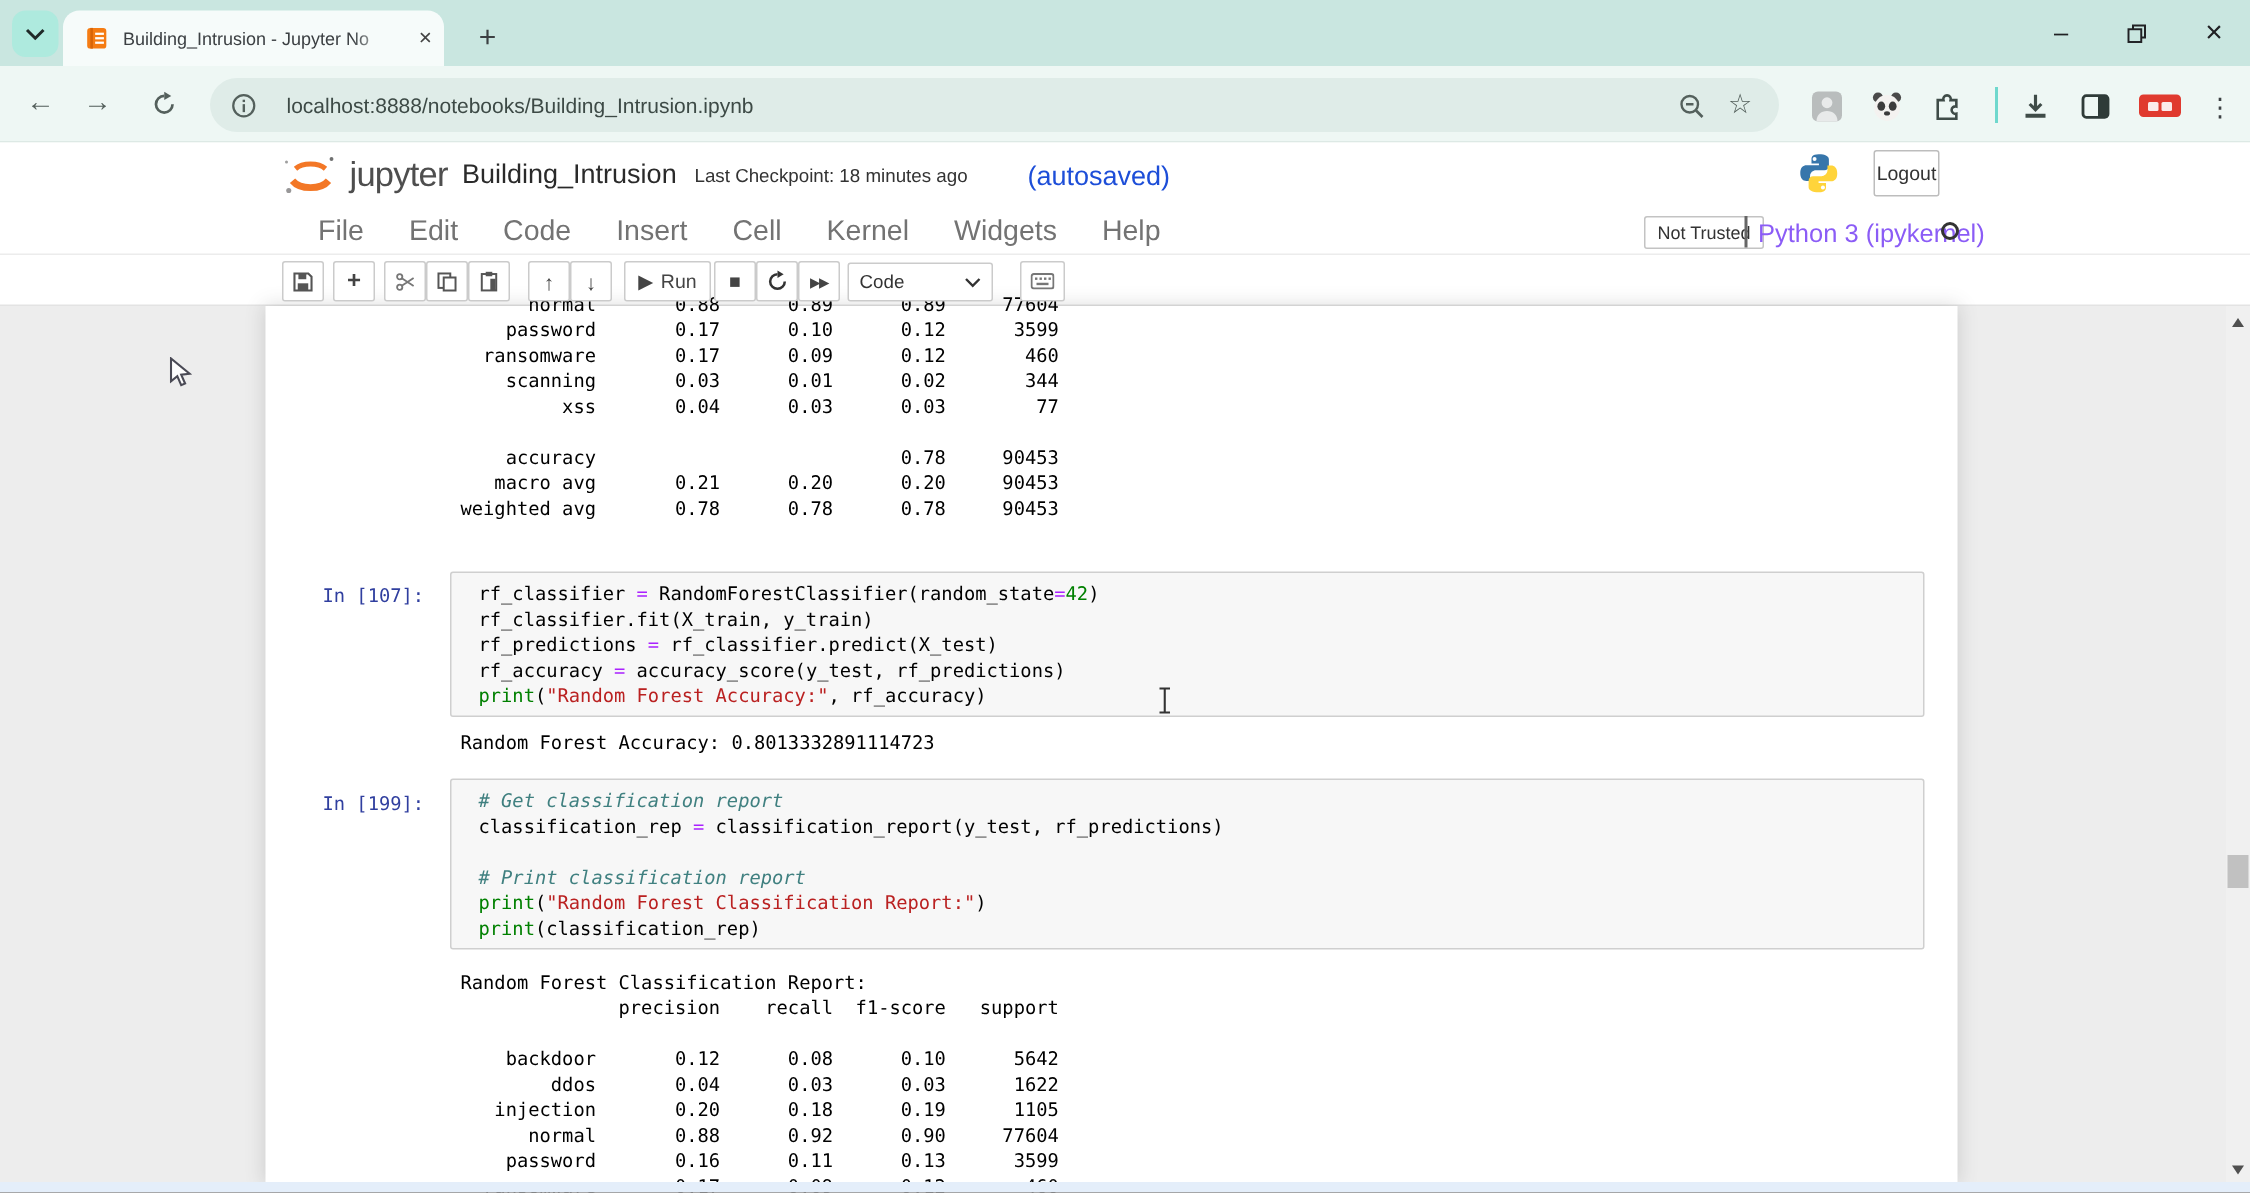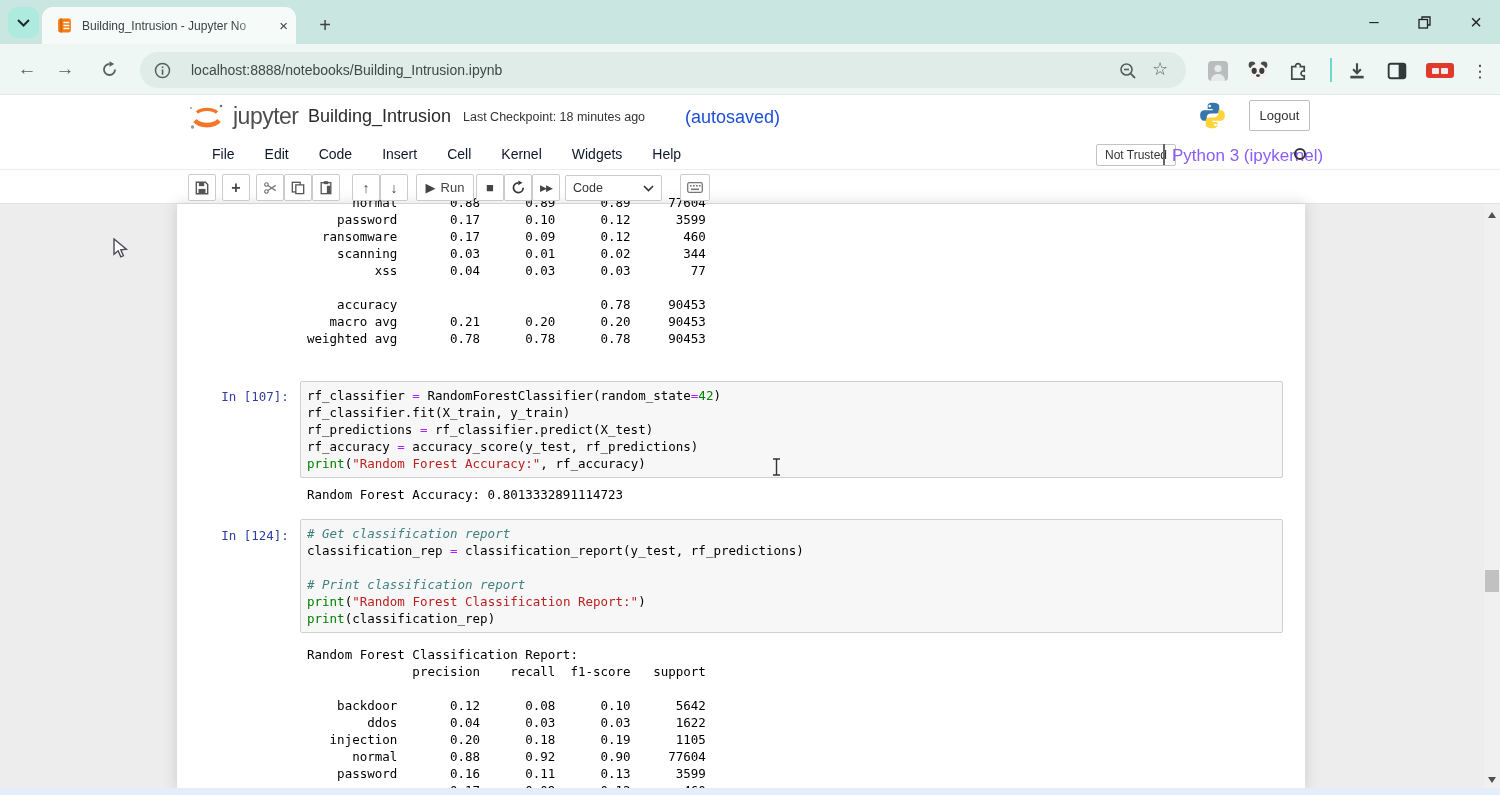--- a/index.html
+++ b/index.html
@@ -36,26 +36,26 @@
   .redbadge i{display:block;width:7px;height:6px;background:#fbeaea;border-radius:1px;}
   .kebab{left:1466px;top:57px;width:28px;height:28px;display:flex;align-items:center;justify-content:center;
          font-size:17px;color:#3c4043;cursor:pointer;}
 
   
   .jheader{left:0;top:95px;width:1500px;height:45px;background:#fff;}
   .jlogotext{left:233px;top:101px;height:30px;line-height:31px;font-size:23px;color:#4e4e4e;letter-spacing:-0.5px;}
   .jtitle{left:308px;top:99px;height:34px;line-height:34px;font-size:18px;color:#2a2a2a;cursor:pointer;}
   .jcheckpoint{left:463px;top:101px;height:32px;line-height:32px;font-size:12.5px;color:#333;}
   .jautosaved{left:685px;top:101px;height:32px;line-height:32px;font-size:18px;color:#1d4ed8;}
-  .logout{left:1249px;top:100px;width:61px;height:31px;background:#fff;border:1px solid #bdbdbd;border-radius:2px;
+  .logout{left:1249px;top:100px;width:44px;height:31px;background:#fff;border:1px solid #bdbdbd;border-radius:2px;
           font-size:13px;color:#333;display:flex;align-items:center;justify-content:center;cursor:pointer;box-sizing:border-box;}
 
   .jmenu{left:0;top:140px;width:1500px;height:30px;background:#fff;border-bottom:1px solid #ececec;box-sizing:border-box;}
   .menurow{left:197px;top:140px;height:30px;display:flex;}
-  .menurow div{padding:0 15px;line-height:29px;font-size:14px;color:#0f172a;cursor:pointer;}
+  .menurow div{padding:0 15px;line-height:29px;font-size:19px;color:#737373;cursor:pointer;}
   .nottrusted{left:1062px;top:144px;height:22px;padding:0 8px;border:1px solid #c3c3c3;border-radius:2px;
               font-size:12px;line-height:20px;color:#333;box-sizing:border-box;margin-left:34px;}
   .ksep{left:1163px;top:144px;width:2px;height:21px;background:#666;}
   .kname{left:1172px;top:146px;font-size:17px;color:#8b5cf6;}
   .kcircle{left:1294px;top:148px;width:12px;height:12px;border:2px solid #333;border-radius:50%;box-sizing:border-box;}
 
   .jtoolbarbg{left:0;top:170px;width:1500px;height:34px;background:#fff;border-bottom:1px solid #e3e3e3;box-sizing:border-box;}
   .tbtn{position:absolute;top:174px;height:27px;width:28px;background:#fff;border:1px solid #cbcbcb;border-radius:2px;
         display:flex;align-items:center;justify-content:center;color:#444;box-sizing:border-box;z-index:3;cursor:pointer;}
   .runbtn{width:58px;gap:5px;font-size:13px;}
@@ -63,23 +63,23 @@
         display:flex;align-items:center;font-size:12.5px;color:#333;padding:0 7px;box-sizing:border-box;z-index:3;cursor:pointer;}
   .cellsel svg{margin-left:auto;}
   .glyph{font-size:13px;line-height:1;}
 
   
   .sitebg{left:0;top:204px;width:1500px;height:584px;background:#ededed;}
   .container{left:177px;top:204px;width:1128px;height:584px;background:#fff;
              box-shadow:0 0 12px 1px rgba(87,87,87,0.2);}
   .mono{font-family:"DejaVu Sans Mono","Liberation Mono",monospace;font-size:12.5px;line-height:17px;
         white-space:pre;margin:0;color:#000;}
-  .prompt{color:#303f9f;text-align:center;width:80px;}
+  .prompt{color:#303f9f;text-align:left;width:80px;}
   .codebox{background:#f7f7f7;border:1px solid #cfcfcf;border-radius:2px;box-sizing:border-box;cursor:text;}
-  .codebox pre{padding:5px 4px 5px 6px;}
+  .codebox pre{padding:5px 4px 5px 6px;margin-left:12px;}
   .tk-p{color:#000;} .tk-o{color:#aa22ff;} .tk-n{color:#008000;} .tk-s{color:#ba2121;}
   .tk-b{color:#008000;} .tk-c{color:#408080;font-style:italic;}
 
   
   .sbtrack{left:1484px;top:204px;width:16px;height:584px;background:#f0f0f0;}
   .sbarrow{left:1484px;width:16px;height:16px;display:flex;align-items:center;justify-content:center;cursor:pointer;}
   .tri-up{width:0;height:0;border-left:4px solid transparent;border-right:4px solid transparent;border-bottom:6px solid #505050;}
   .tri-dn{width:0;height:0;border-left:4px solid transparent;border-right:4px solid transparent;border-top:6px solid #505050;}
   .sbthumb{left:1485px;top:570px;width:14px;height:22px;background:#c1c1c1;cursor:grab;}
 
@@ -242,21 +242,21 @@
   <pre class="abs mono prompt" style="left:215px;top:388px;">In [107]:</pre>
   <div class="abs codebox" style="left:300px;top:381px;width:983px;height:97px;">
     <pre class="mono"><span class="tk-p">rf_classifier </span><span class="tk-o">=</span><span class="tk-p"> RandomForestClassifier(random_state</span><span class="tk-o">=</span><span class="tk-n">42</span><span class="tk-p">)</span>
 <span class="tk-p">rf_classifier.fit(X_train, y_train)</span>
 <span class="tk-p">rf_predictions </span><span class="tk-o">=</span><span class="tk-p"> rf_classifier.predict(X_test)</span>
 <span class="tk-p">rf_accuracy </span><span class="tk-o">=</span><span class="tk-p"> accuracy_score(y_test, rf_predictions)</span>
 <span class="tk-b">print</span><span class="tk-p">(</span><span class="tk-s">"Random Forest Accuracy:"</span><span class="tk-p">, rf_accuracy)</span></pre>
   </div>
   <pre class="abs mono" style="left:307px;top:486px;">Random Forest Accuracy: 0.8013332891114723</pre>
 
-  <pre class="abs mono prompt" style="left:215px;top:527px;">In [124]:</pre>
+  <pre class="abs mono prompt" style="left:215px;top:527px;">In [199]:</pre>
   <div class="abs codebox" style="left:300px;top:519px;width:983px;height:114px;">
     <pre class="mono"><span class="tk-c"># Get classification report</span>
 <span class="tk-p">classification_rep </span><span class="tk-o">=</span><span class="tk-p"> classification_report(y_test, rf_predictions)</span>
 
 <span class="tk-c"># Print classification report</span>
 <span class="tk-b">print</span><span class="tk-p">(</span><span class="tk-s">"Random Forest Classification Report:"</span><span class="tk-p">)</span>
 <span class="tk-b">print</span><span class="tk-p">(classification_rep)</span></pre>
   </div>
   <pre class="abs mono" style="left:307px;top:646px;">Random Forest Classification Report:
               precision    recall  f1-score   support

